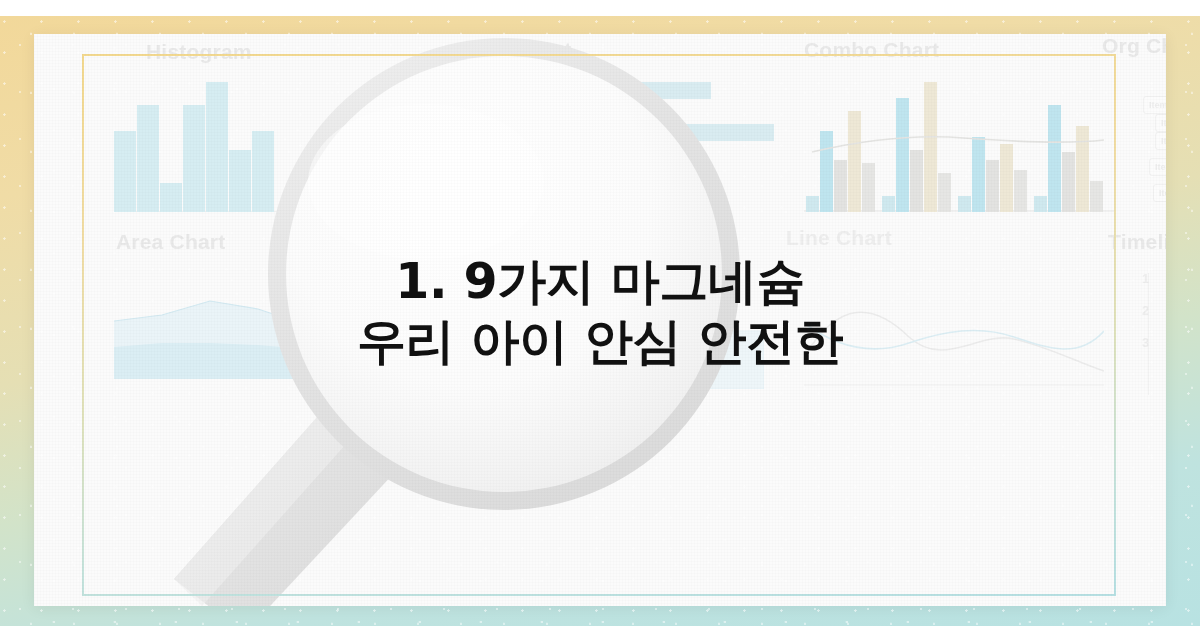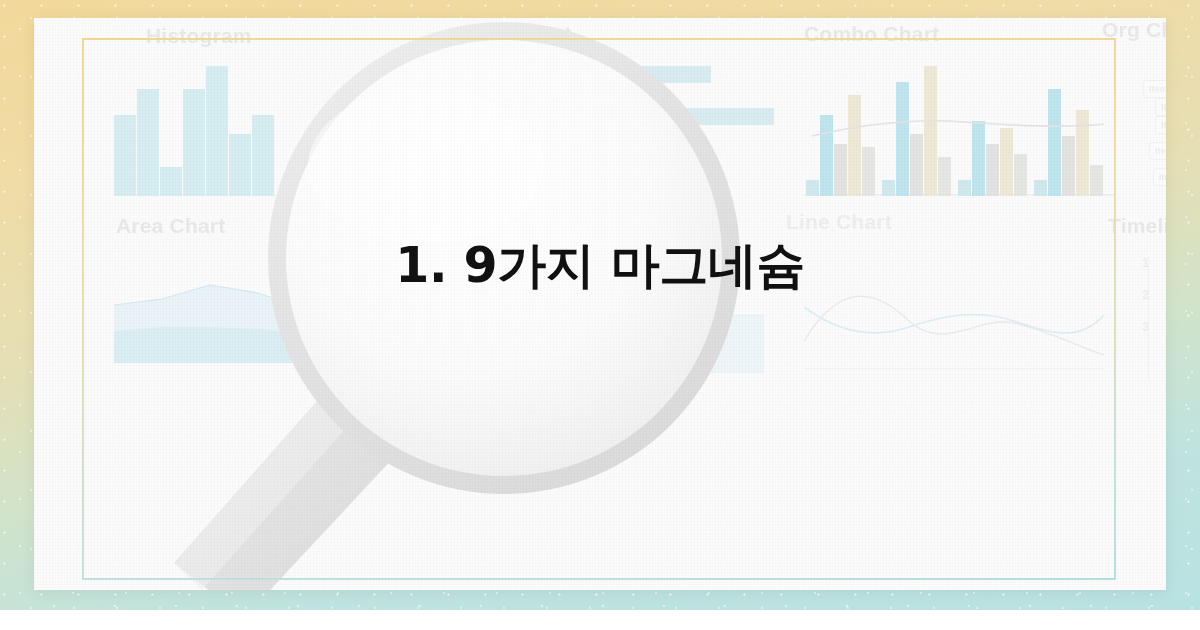--- a/index.html
+++ b/index.html
@@ -7,20 +7,21 @@
     width:1200px; height:630px;
     font-family:"Liberation Sans", sans-serif;
     overflow:hidden;
   }
 
   
   #frame {
     position:relative;
     width:1200px; height:610px;
     background:linear-gradient(170deg,#f2d89a 0%,#f0dca6 22%,#e5dfb4 45%,#d2e3c9 62%,#bfe3df 80%,#b8e2e2 100%);
+    margin-top:16px;
   }
   
   #frame::after{
     content:"";
     position:absolute; inset:0;
     background-image:
       radial-gradient(circle at 12% 18%, rgba(255,255,255,.55) 0 1px, transparent 1.4px),
       radial-gradient(circle at 38% 62%, rgba(255,255,255,.45) 0 1px, transparent 1.4px),
       radial-gradient(circle at 72% 30%, rgba(255,255,255,.45) 0 1px, transparent 1.4px),
       radial-gradient(circle at 88% 78%, rgba(255,255,255,.5) 0 1px, transparent 1.4px);
@@ -297,16 +298,17 @@
 
       <circle cx="470" cy="240" r="236" fill="url(#ringGrad)"></circle>
 
       <circle cx="470" cy="240" r="218" fill="url(#lensGrad)"></circle>
 
       <ellipse cx="392" cy="148" rx="118" ry="78" fill="#ffffff" opacity="0.55"></ellipse>
     </svg>
 
     <div id="title">
       <div>1. 9가지 마그네슘</div>
+      <div>우리 아이 안심 안전한</div>
     </div>
 
   </div>
 </div>
 
 </body></html>

